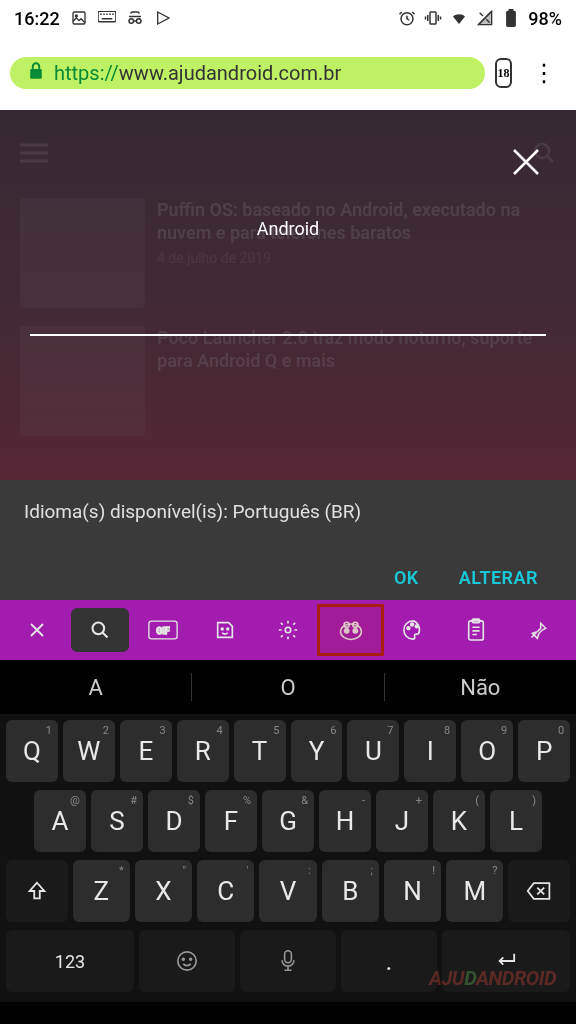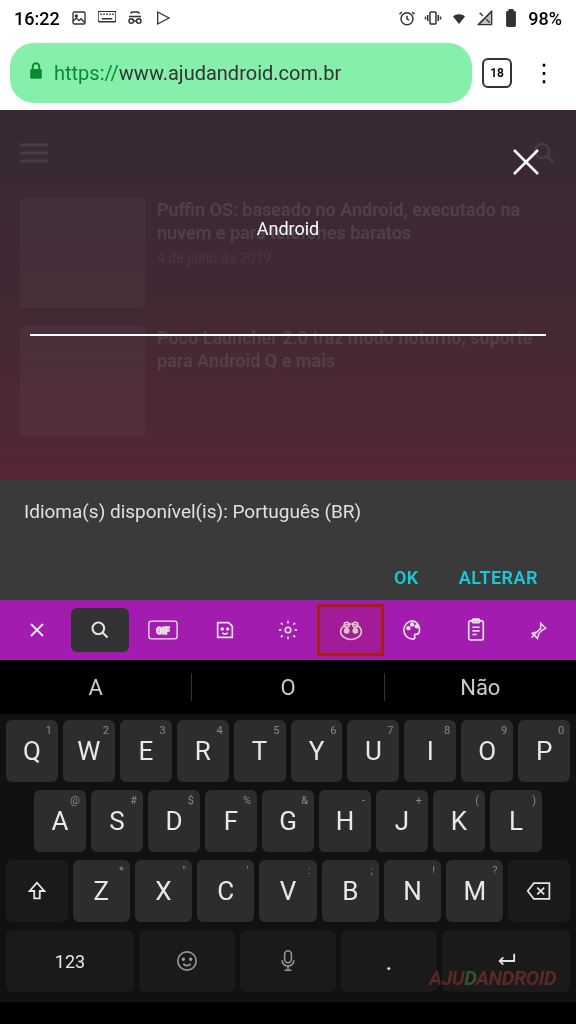--- a/index.html
+++ b/index.html
@@ -30,37 +30,37 @@
 .browser-bar {
   height: 74px;
   background: #fff;
   display: flex;
   align-items: center;
   padding: 0 10px;
   gap: 10px;
 }
 .url-bar {
   flex: 1;
-  height: 60px;
-  background: #86efac;
+  height: 32px;
+  background: #bef264;
   border-radius: 24px;
   display: flex;
   align-items: center;
   padding: 0 18px;
   gap: 10px;
   font-size: 20px;
   color: #333;
 }
 .url-scheme { color: #0a8a34; }
 .tabs-badge {
-  width: 30px; height: 30px;
+  width: 17px; height: 30px;
   border: 2px solid #333;
   border-radius: 6px;
   display: flex; align-items: center; justify-content: center;
-  font-size: 12px; font-weight: 600;
+  font-size: 12px; font-weight: 600; font-family: Liberation Serif, serif;
 }
 .dots-icon { font-size: 24px; padding: 0 10px; }
 
 
 .page-area {
   height: 370px;
   position: relative;
   background: linear-gradient(180deg, #544b56 0%, #734a54 60%, #9c4358 100%);
 }
 .dim-overlay {

